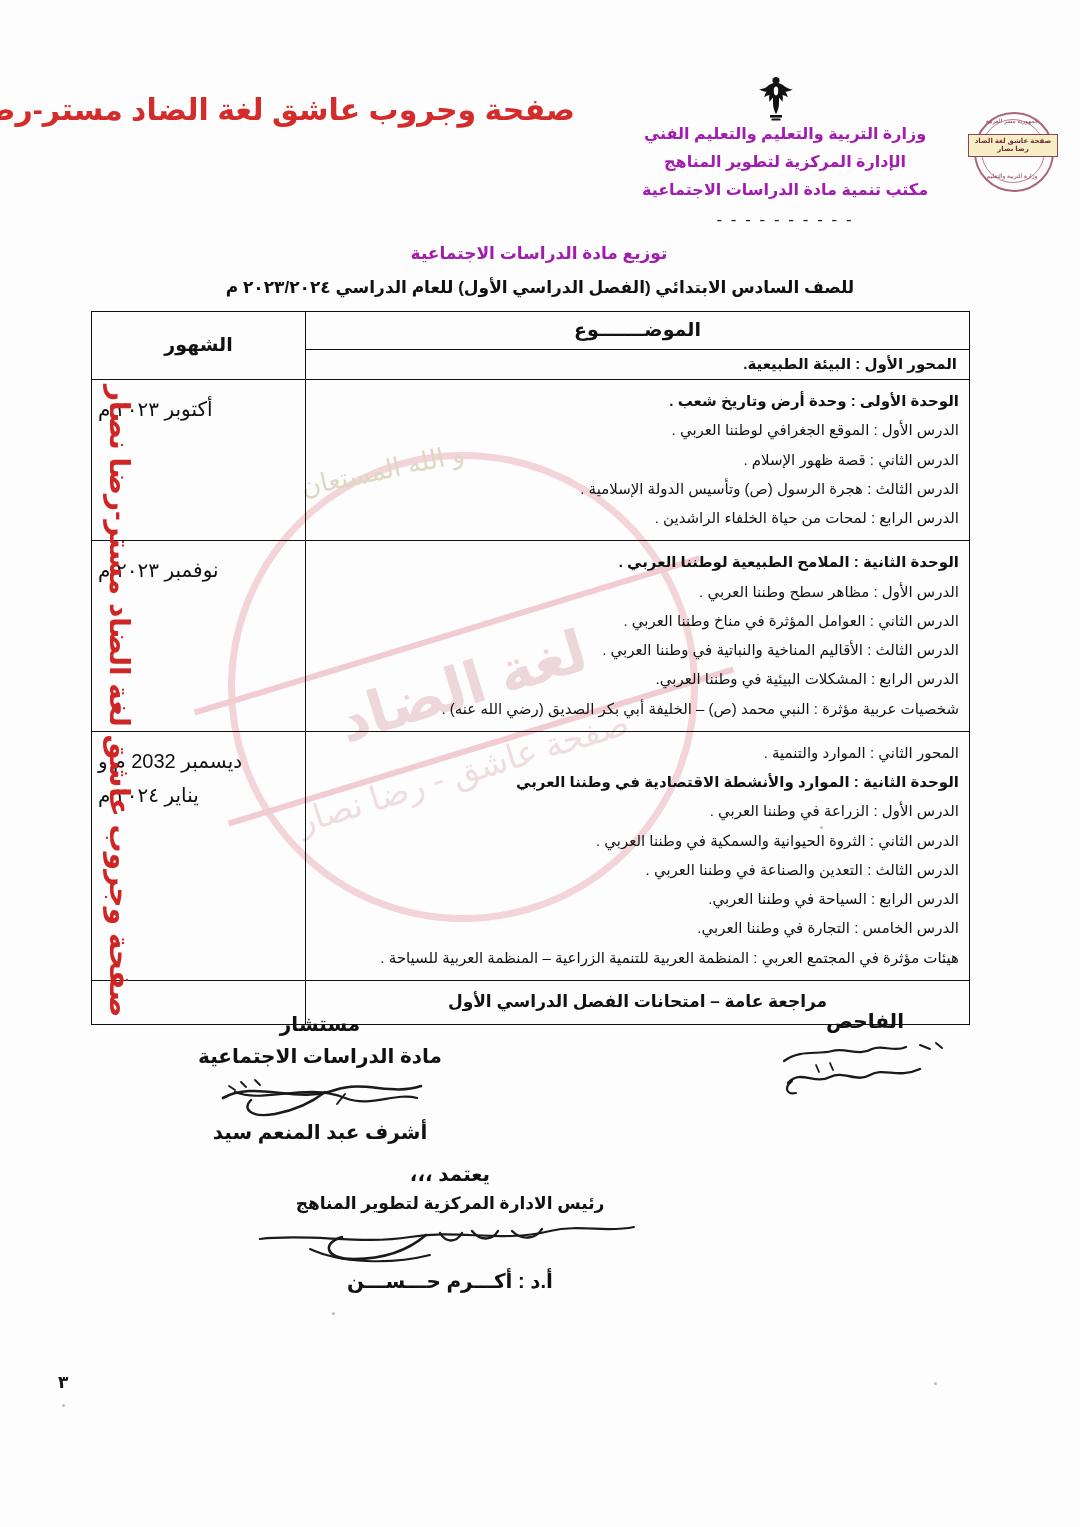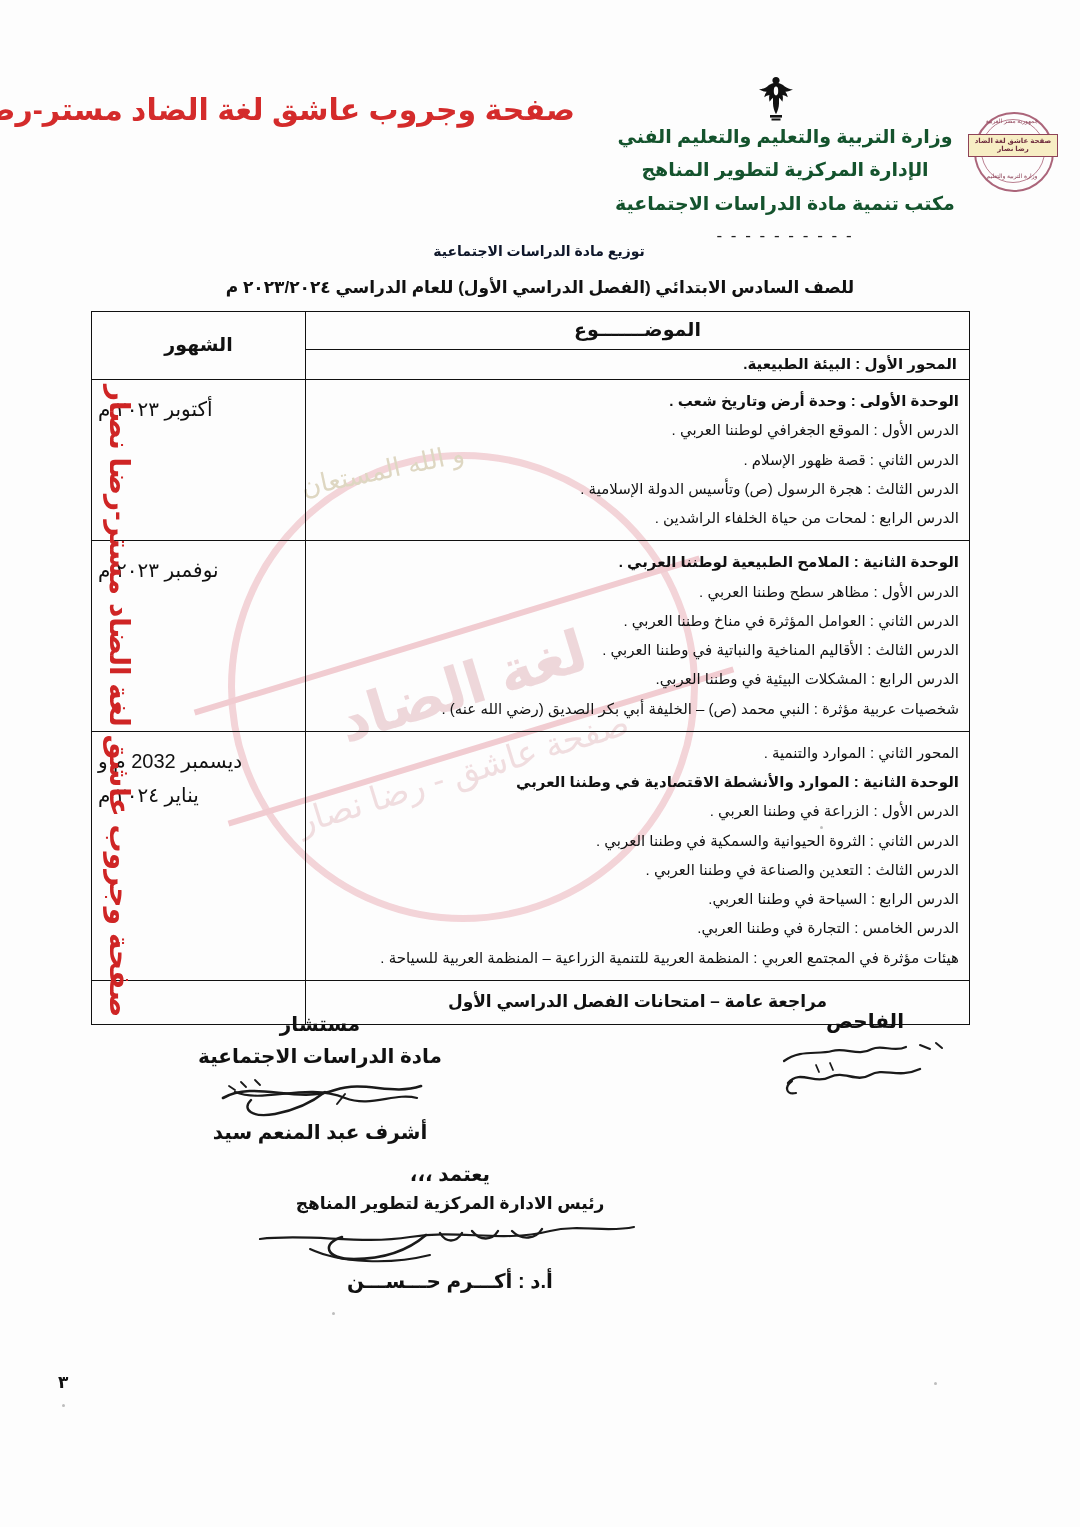--- a/index.html
+++ b/index.html
@@ -116,23 +116,23 @@
   }
   .header-block {
     position: absolute;
     left: 600px;
     top: 120px;
     width: 370px;
     text-align: center;
     z-index: 5;
   }
   .header-block .hline {
-    font-size: 19px;
-    font-weight: bold;
-    color: #14532d;
+    font-size: 16px;
+    font-weight: bold;
+    color: #a21caf;
     line-height: 1.75;
     letter-spacing: -0.3px;
   }
   .dashes {
     font-size: 17px;
     letter-spacing: 2px;
     color: #222;
     margin-top: 6px;
   }
 
@@ -190,23 +190,23 @@
   }
   .stamp-top-arc { top: 7px; }
   .stamp-bot-arc { top: 62px; }
 
   
   .doc-title {
     position: absolute;
     left: 0; right: 2px;
     top: 243px;
     text-align: center;
-    font-size: 14px;
-    font-weight: bold;
-    color: #0f172a;
+    font-size: 17px;
+    font-weight: bold;
+    color: #a21caf;
     z-index: 5;
   }
   .doc-subtitle {
     position: absolute;
     left: 0; right: 0;
     top: 277px;
     text-align: center;
     font-size: 17px;
     font-weight: bold;
     color: #111;

